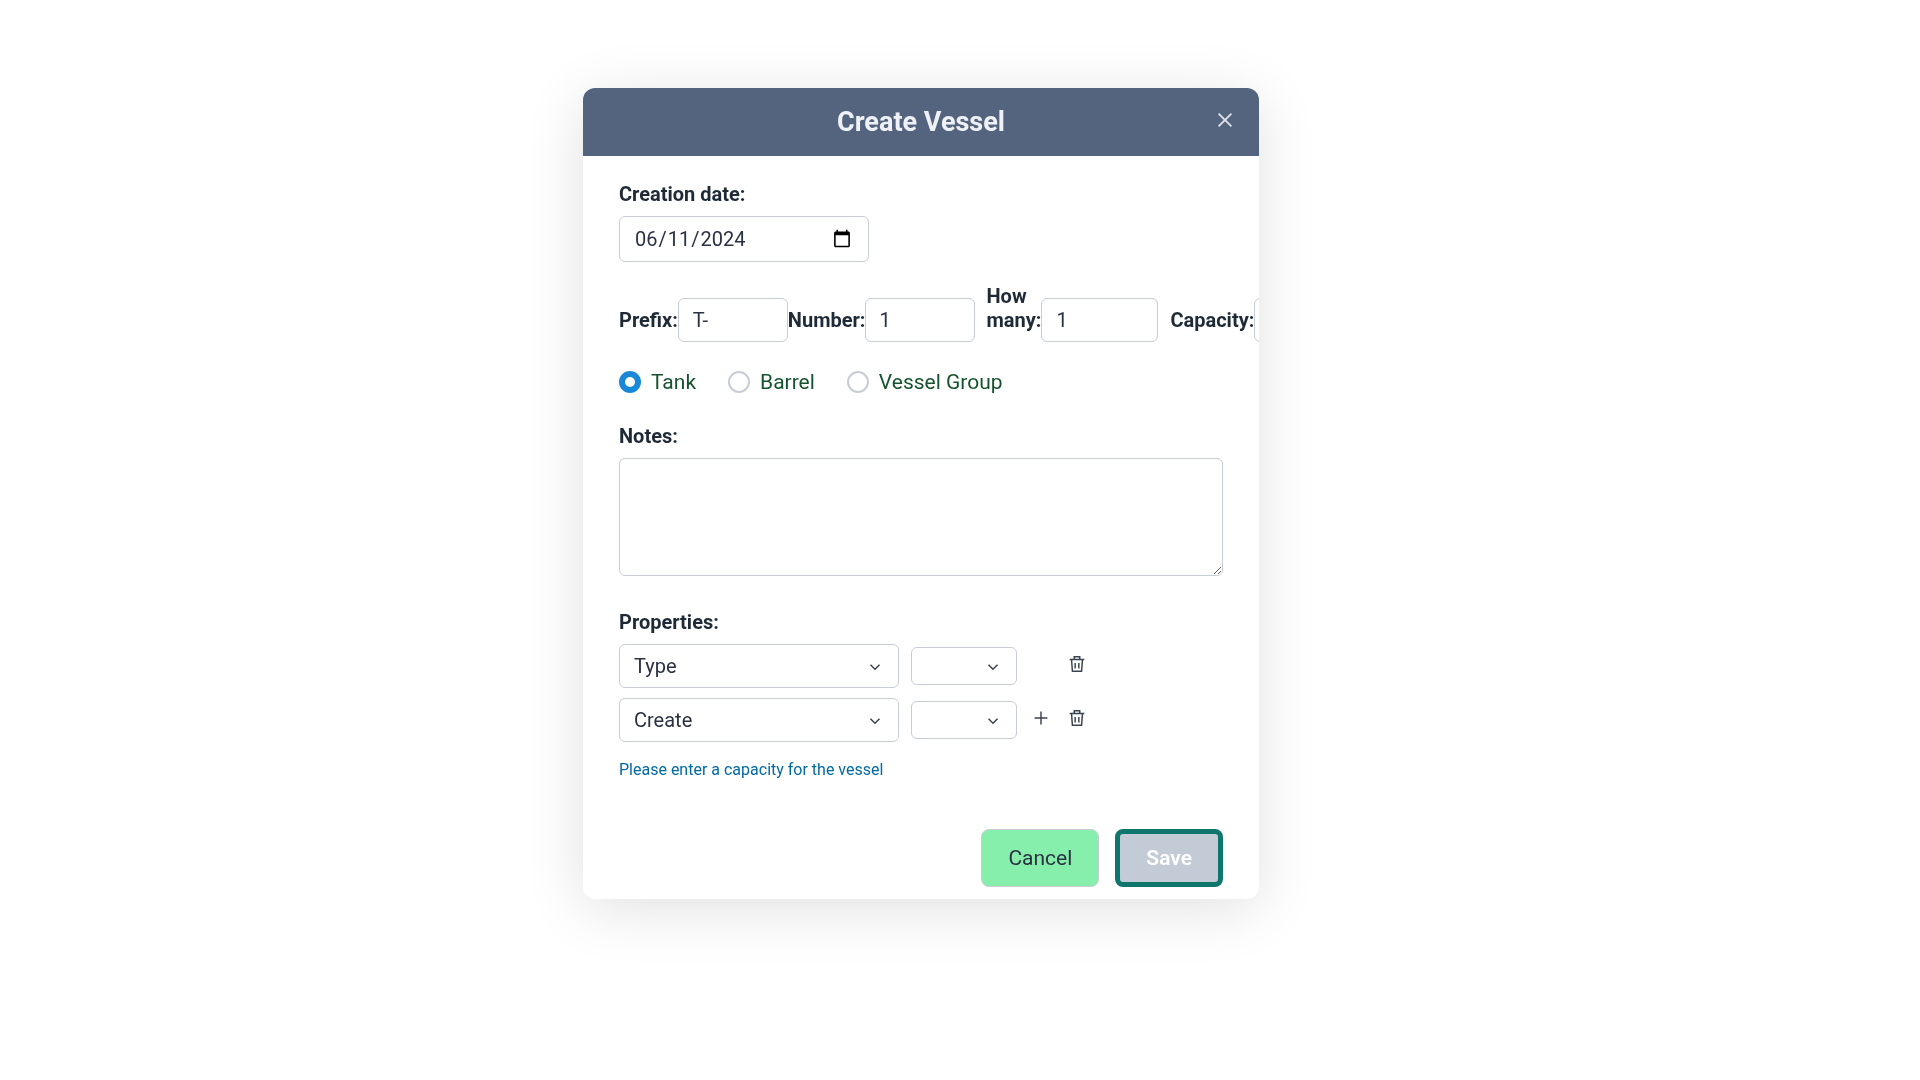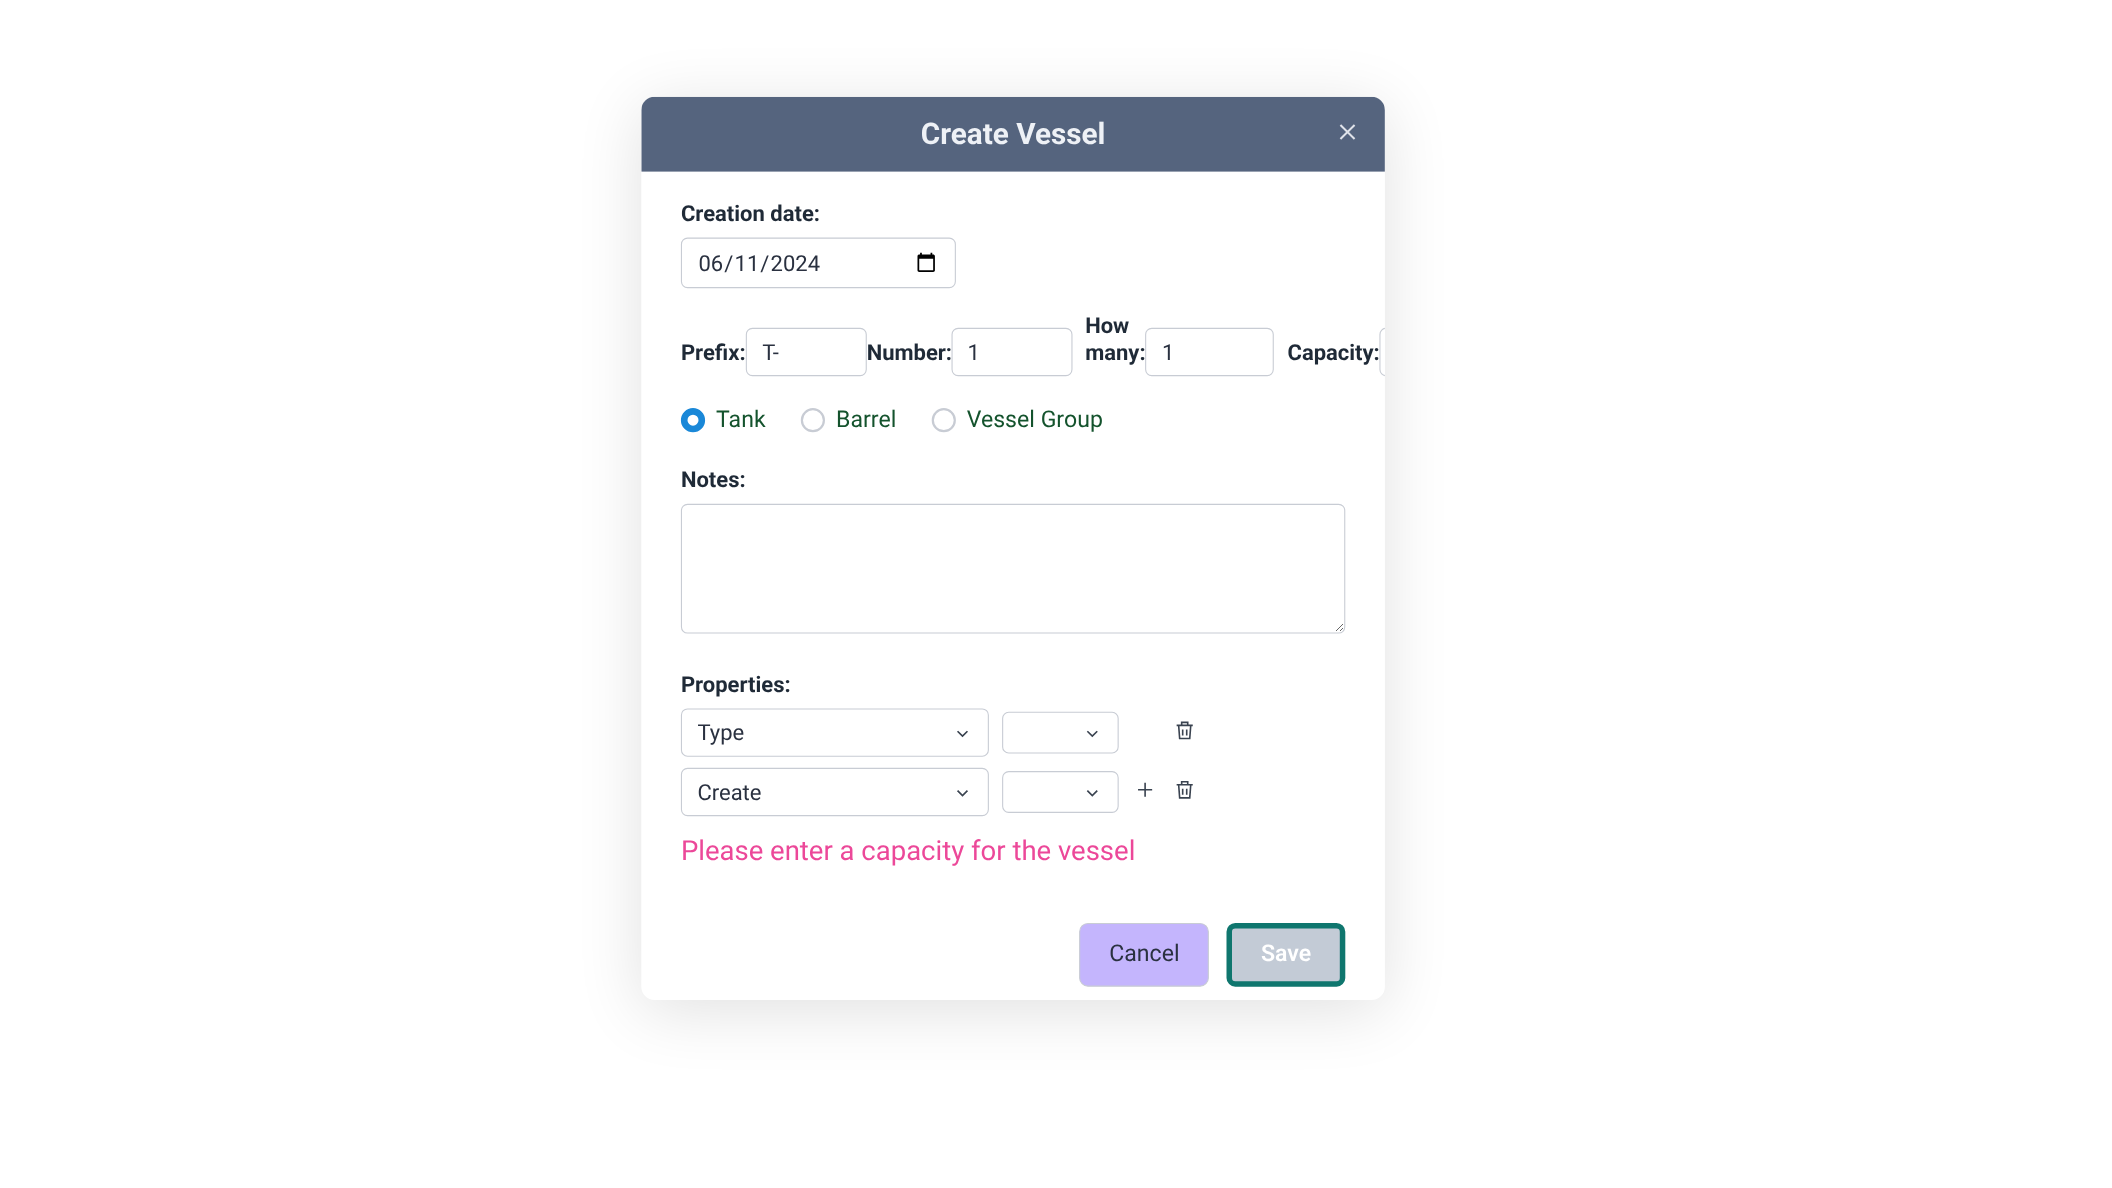--- a/index.html
+++ b/index.html
@@ -205,39 +205,39 @@
       color: #3a4350;
     }
     .icon-btn svg {
       width: 22px;
       height: 22px;
       stroke: currentColor;
       stroke-width: 1.6;
       fill: none;
     }
     .error-text {
-      color: #ec4899;
-      font-size: 25px;
+      color: #0369a1;
+      font-size: 16px;
       margin-top: 18px;
     }
     .modal-footer {
       display: flex;
       justify-content: flex-end;
       gap: 16px;
       margin-top: 50px;
     }
     .btn {
       font-size: 21px;
       padding: 12px 26px;
       border-radius: 8px;
       cursor: pointer;
       font-family: inherit;
     }
     .btn-cancel {
-      background: #c4b5fd;
+      background: #86efac;
       border: 1px solid #c8ccd4;
       color: #2a3140;
     }
     .btn-save {
       background: #c3cbd6;
       border: 5px solid #0f766e;
       color: #fff;
       font-weight: 600;
       cursor: default;
     }

